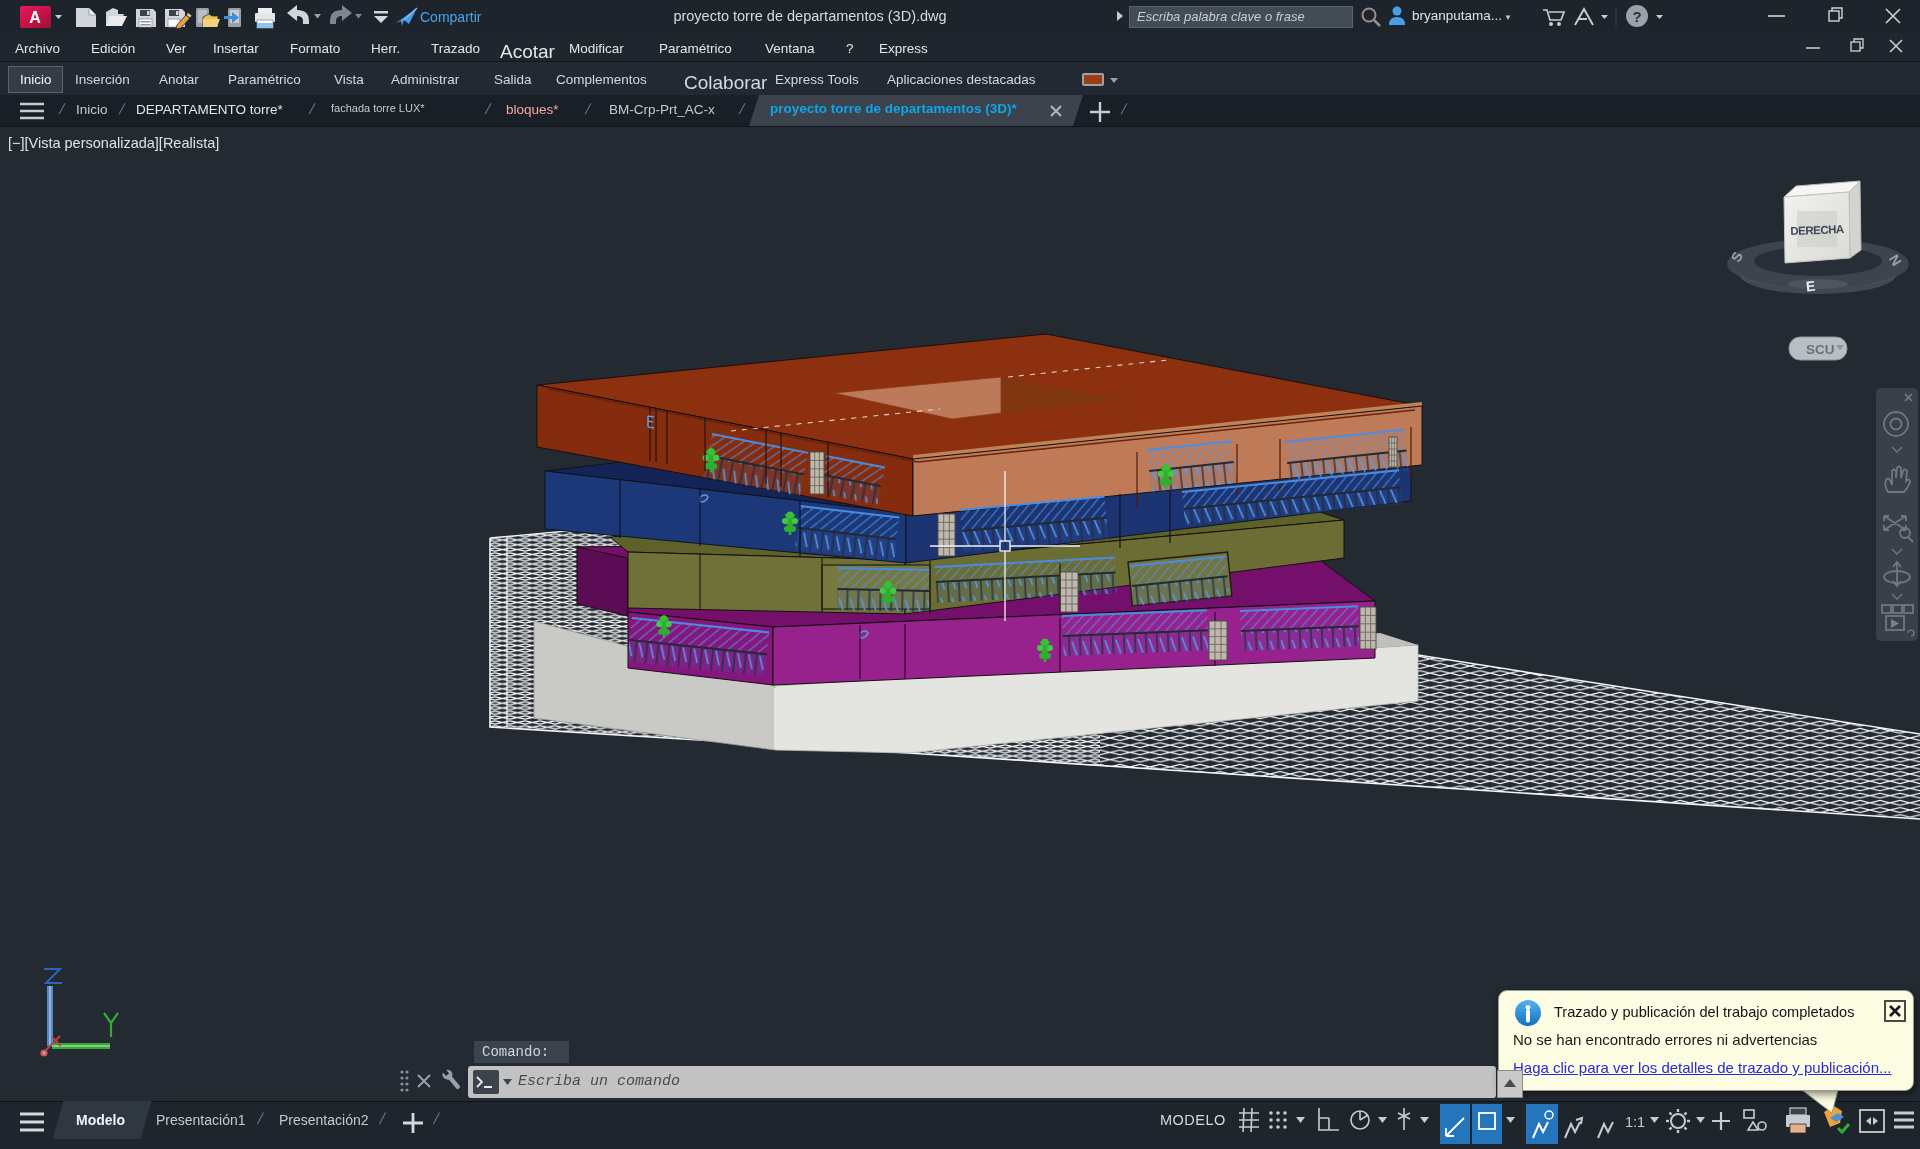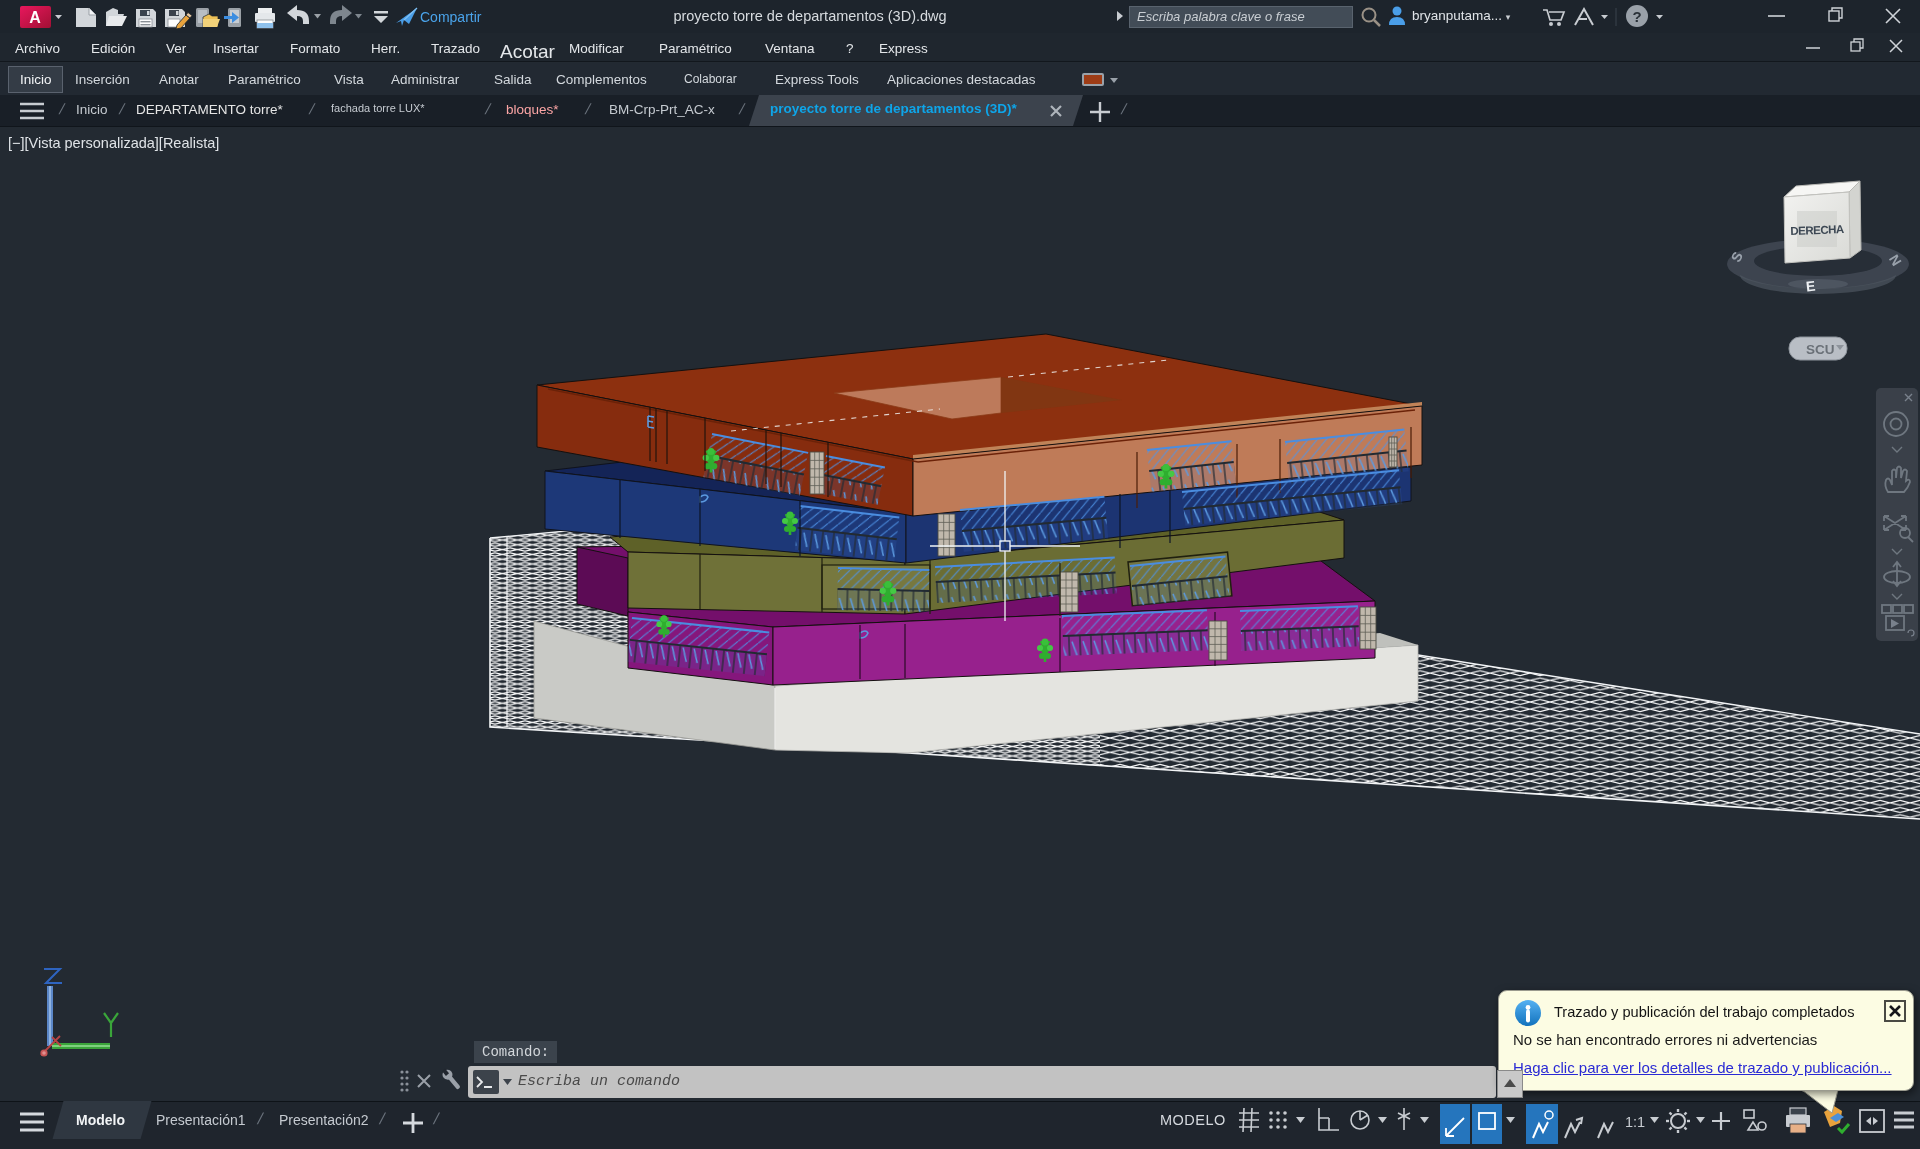--- a/index.html
+++ b/index.html
@@ -401,21 +401,21 @@
     </svg>
 <div class="abs" style="left:8px;top:66px;width:55px;height:27px;background:#343c46;border:1px solid #5a626e;z-index:11"></div>
 <div class="txt" style="left:20px;top:72px;font-size:13.5px;color:#f2f4f6;z-index:12">Inicio</div>
 <div class="txt" style="left:75px;top:72px;font-size:13.5px;color:#d4d9de;z-index:12">Inserción</div>
 <div class="txt" style="left:159px;top:72px;font-size:13.5px;color:#d4d9de;z-index:12">Anotar</div>
 <div class="txt" style="left:228px;top:72px;font-size:13.5px;color:#d4d9de;z-index:12">Paramétrico</div>
 <div class="txt" style="left:334px;top:72px;font-size:13.5px;color:#d4d9de;z-index:12">Vista</div>
 <div class="txt" style="left:391px;top:72px;font-size:13.5px;color:#d4d9de;z-index:12">Administrar</div>
 <div class="txt" style="left:494px;top:72px;font-size:13.5px;color:#d4d9de;z-index:12">Salida</div>
 <div class="txt" style="left:556px;top:72px;font-size:13.5px;color:#d4d9de;z-index:12">Complementos</div>
-<div class="txt" style="left:684px;top:72px;font-size:12px;color:#d4d9de;z-index:12">Colaborar</div>
+<div class="txt" style="left:684px;top:72px;font-size:19px;color:#d4d9de;z-index:12">Colaborar</div>
 <div class="txt" style="left:775px;top:72px;font-size:13.5px;color:#d4d9de;z-index:12">Express Tools</div>
 <div class="txt" style="left:887px;top:72px;font-size:13.5px;color:#d4d9de;z-index:12">Aplicaciones destacadas</div>
 <svg class="abs" style="left:1080px;top:70px;z-index:12" width="45" height="20" viewBox="0 0 45 20">
       <rect x="2" y="3" width="22" height="13" rx="2" fill="#9aa1a9"></rect>
       <rect x="4" y="5" width="18" height="9" fill="#9e3c16"></rect>
       <path d="M30,8 l8,0 l-4,5 z" fill="#9aa1a9"></path>
     </svg>
 <svg class="abs" style="left:18px;top:99px;z-index:11" width="30" height="24" viewBox="0 0 30 24">
       <path d="M2,5 l24,0 M2,12 l24,0 M2,19 l24,0" stroke="#c8ccd1" stroke-width="2.6"></path>
     </svg>
@@ -434,21 +434,21 @@
 <div class="txt" style="left:1122px;top:100px;font-size:15px;color:#6a727c;transform:skewX(-15deg);z-index:11">/</div>
 <div class="txt" style="left:770px;top:101px;font-size:13.5px;font-weight:bold;color:#0ea5e9;z-index:11">proyecto torre de departamentos (3D)*</div>
 <svg class="abs" style="left:1048px;top:103px;z-index:11" width="18" height="18" viewBox="0 0 18 18">
       <path d="M3,3 l10,10 M13,3 l-10,10" stroke="#aeb4bb" stroke-width="2.2"></path>
     </svg>
 <svg class="abs" style="left:1088px;top:100px;z-index:11" width="24" height="24" viewBox="0 0 24 24">
       <path d="M12,2 l0,20 M2,12 l20,0" stroke="#c8ccd1" stroke-width="2.4"></path>
     </svg>
 <div class="txt" style="left:8px;top:135px;font-size:14.5px;color:#dfe3e7;z-index:5">[−][Vista personalizada][Realista]</div>
 
-<div class="abs" style="left:474px;top:1041px;background:rgba(62,69,78,0.92);padding:1px 8px 3px 8px;z-index:6"><span style="font-family:'Liberation Mono',monospace;font-size:14px;color:#d3d7db">Comando:</span></div>
+<div class="abs" style="left:474px;top:1041px;background:rgba(62,69,78,0.92);padding:1px 20px 3px 8px;z-index:6"><span style="font-family:'Liberation Mono',monospace;font-size:14px;color:#d3d7db">Comando:</span></div>
 <svg class="abs" style="left:394px;top:1064px;z-index:6" width="72" height="36" viewBox="0 0 72 36">
       <g fill="#8a9099">
         <circle cx="8" cy="8" r="1.6"></circle>
         <circle cx="13" cy="8" r="1.6"></circle>
         <circle cx="8" cy="14" r="1.6"></circle>
         <circle cx="13" cy="14" r="1.6"></circle>
         <circle cx="8" cy="20" r="1.6"></circle>
         <circle cx="13" cy="20" r="1.6"></circle>
         <circle cx="8" cy="26" r="1.6"></circle>
         <circle cx="13" cy="26" r="1.6"></circle>

